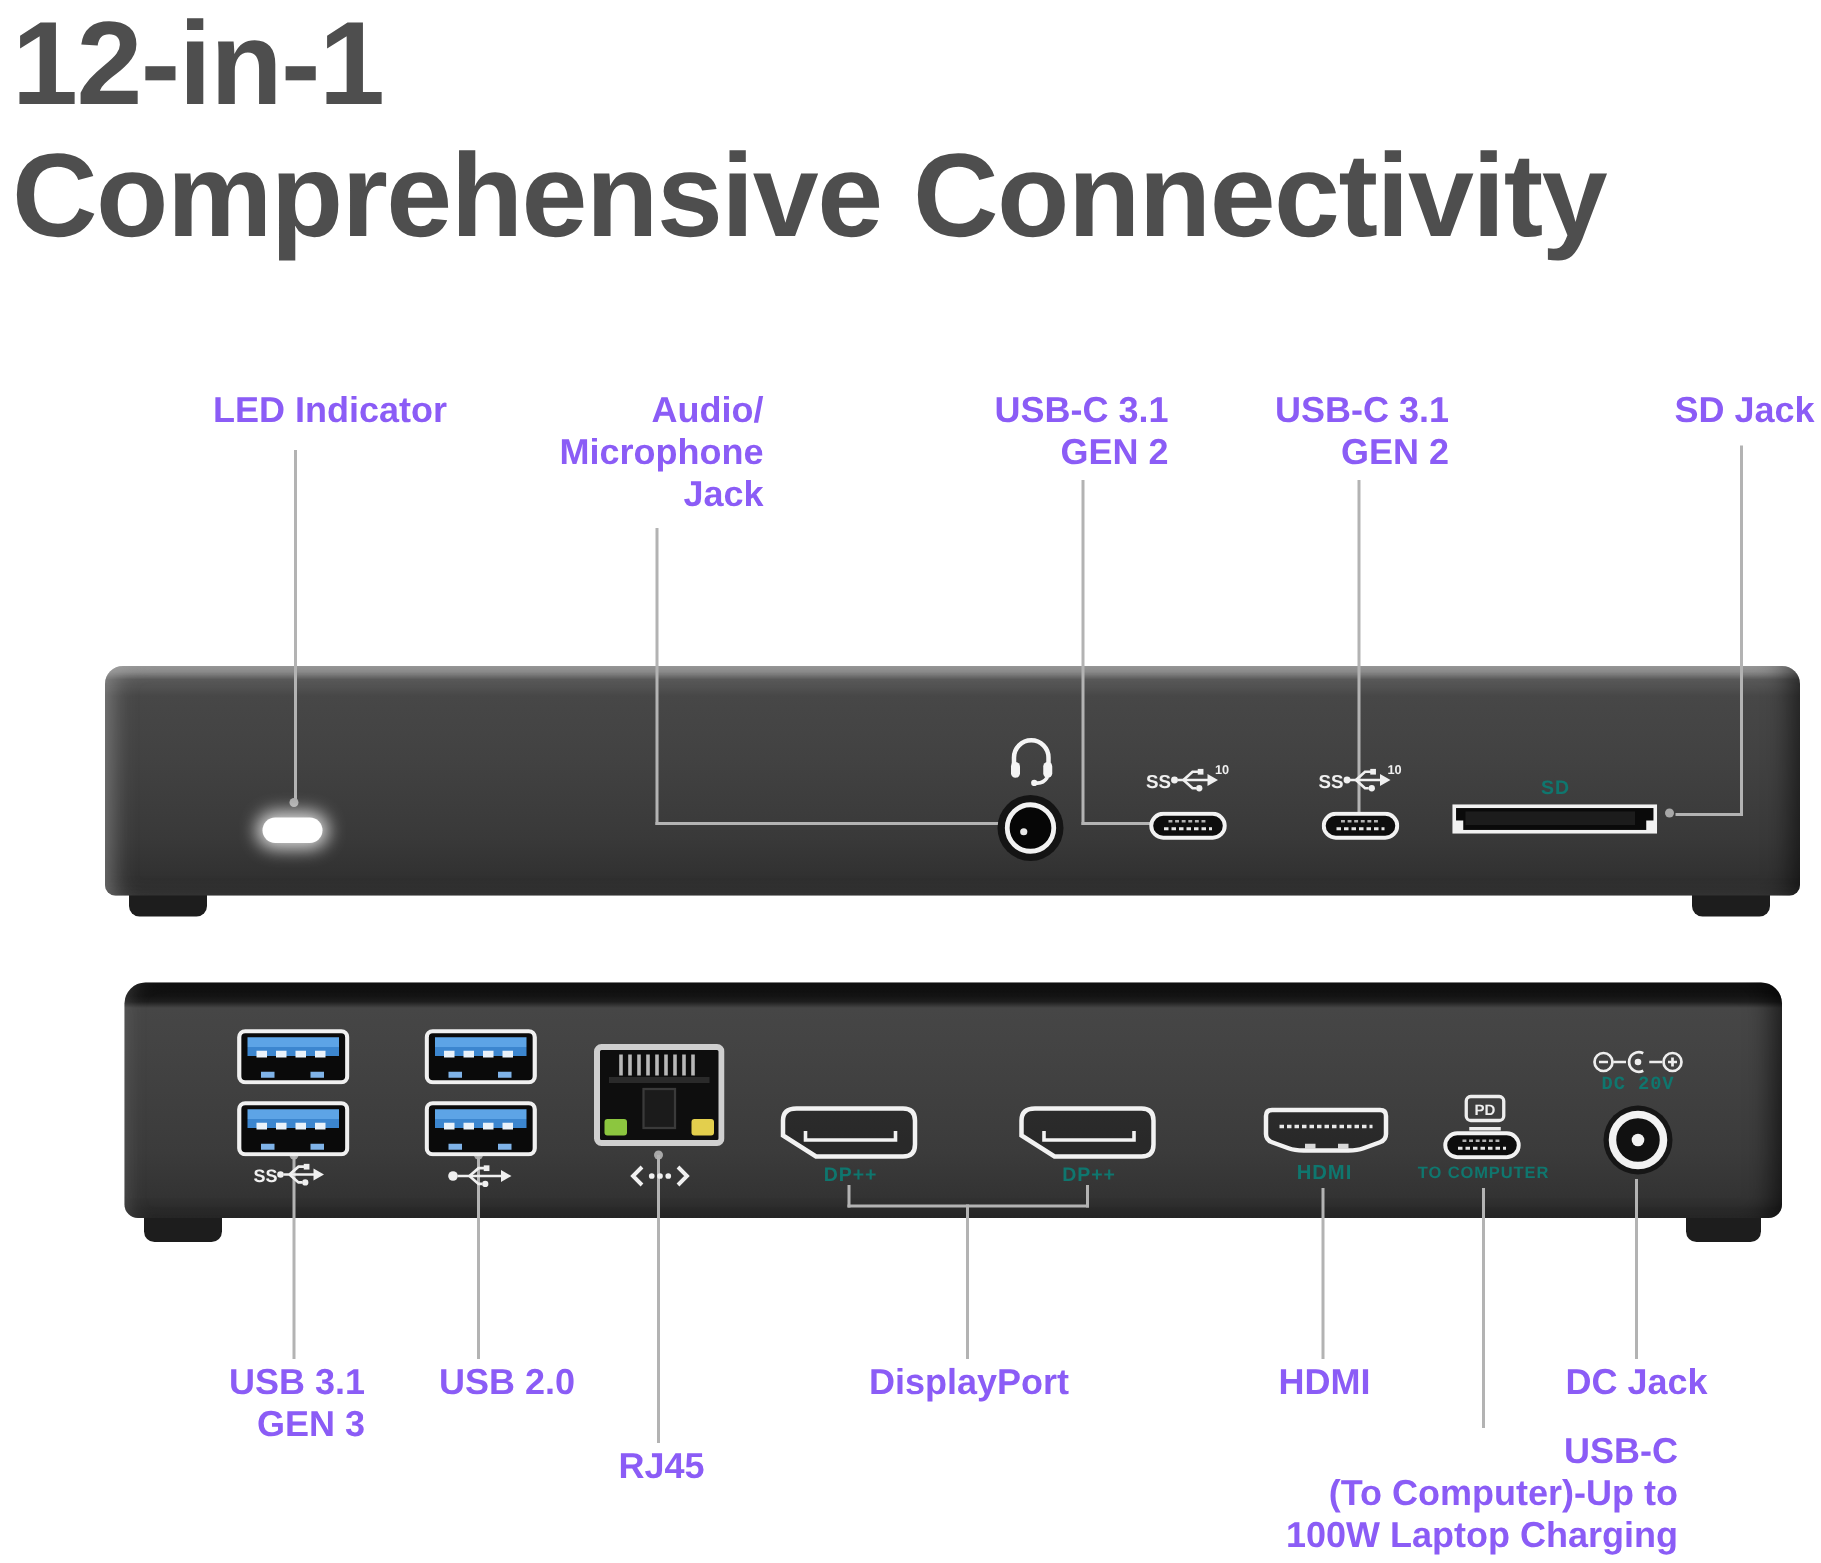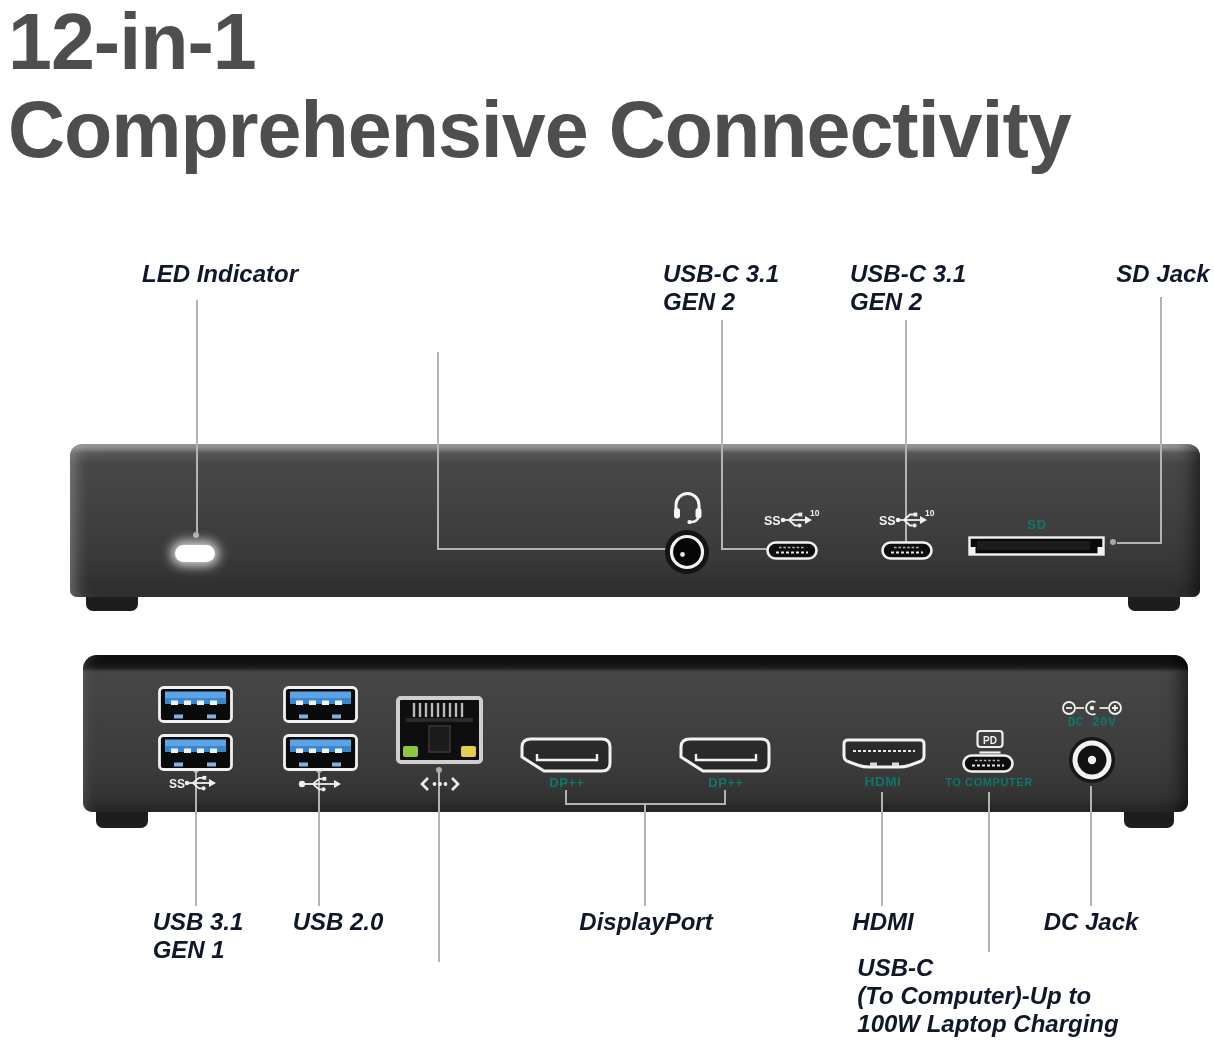--- a/index.html
+++ b/index.html
@@ -1,20 +1,20 @@
 <!DOCTYPE html>
 <html><head>
 <meta charset="utf-8">
 <style>
   html,body{margin:0;padding:0;background:#ffffff;}
   .canvas{position:relative;width:1214px;height:1042px;background:#ffffff;overflow:hidden;
           font-family:"Liberation Sans",sans-serif;}
   .title-line{position:absolute;font-weight:700;color:#4e4e4e;font-size:79px;letter-spacing:-1px;white-space:nowrap;}
-  .lbl{position:absolute;transform:translateX(-50%);text-align:left;font-size:24px;line-height:28px;
-       font-weight:700;color:#0f172a;white-space:nowrap;font-style:italic;}
+  .lbl{position:absolute;transform:translateX(-50%);text-align:right;font-size:24px;line-height:28px;
+       font-weight:700;color:#8b5cf6;white-space:nowrap;}
   .line{position:absolute;background:#b3b3b3;}
   .vline{width:2px;}
   .hline{height:2px;}
   .dot{position:absolute;width:6px;height:6px;border-radius:50%;background:#a8a8a8;}
   .dock{position:absolute;}
   .dock-front{left:70px;top:444px;width:1130px;height:153px;border-radius:12px 12px 7px 7px;
     background:linear-gradient(180deg,#a6a6a6 0px,#8f8f8f 4px,#5a5a5a 9px,#474747 20px,#424242 40%,#393939 75%,#2d2d2d 100%);
     box-shadow:inset 12px 0 16px -8px rgba(175,175,175,.55), inset -14px 0 18px -8px rgba(0,0,0,.6);
     z-index:1;}
   .dock-back{left:83px;top:655px;width:1105px;height:157px;border-radius:14px 14px 9px 9px;
@@ -31,20 +31,25 @@
 </style>
 </head>
 <body>
 
 <div class="canvas">
 
   <div class="title-line" style="left:8px;top:-4px;">12-in-1</div>
   <div class="title-line" style="left:8px;top:84px;">Comprehensive Connectivity</div>
 
   <div class="lbl" style="left:220px;top:260px;">LED Indicator</div>
+  <div class="lbl" style="left:441px;top:260px;">
+    <div>Audio/</div>
+    <div>Microphone</div>
+    <div>Jack</div>
+  </div>
   <div class="lbl" style="left:721px;top:260px;">
     <div>USB-C 3.1</div>
     <div>GEN 2</div>
   </div>
   <div class="lbl" style="left:908px;top:260px;">
     <div>USB-C 3.1</div>
     <div>GEN 2</div>
   </div>
   <div class="lbl" style="left:1163px;top:260px;">SD Jack</div>
 
@@ -268,24 +273,25 @@
   <div class="line vline z3" style="left:565px;top:790px;height:15px;"></div>
   <div class="line vline z3" style="left:724px;top:790px;height:15px;"></div>
   <div class="line hline z3" style="left:565px;top:803px;width:161px;"></div>
   <div class="line vline z3" style="left:644px;top:803px;height:103px;"></div>
   <div class="line vline z3" style="left:881px;top:792px;height:114px;"></div>
   <div class="line vline z3" style="left:988px;top:792px;height:160px;"></div>
   <div class="line vline z3" style="left:1090px;top:786px;height:120px;"></div>
 
   <div class="lbl" style="left:198px;top:908px;">
     <div>USB 3.1</div>
-    <div>GEN 1</div>
+    <div>GEN 3</div>
   </div>
   <div class="lbl" style="left:321px;top:908px;margin-left:17px;">USB 2.0</div>
   <div class="lbl" style="left:441px;top:964px;">
+    <div>RJ45</div>
   </div>
   <div class="lbl" style="left:646px;top:908px;">DisplayPort</div>
   <div class="lbl" style="left:883px;top:908px;">HDMI</div>
   <div class="lbl" style="left:1091px;top:908px;">DC Jack</div>
   <div class="lbl" style="left:988px;top:954px;">
     <div>USB-C</div>
     <div>(To Computer)-Up to</div>
     <div>100W Laptop Charging</div>
   </div>
 

